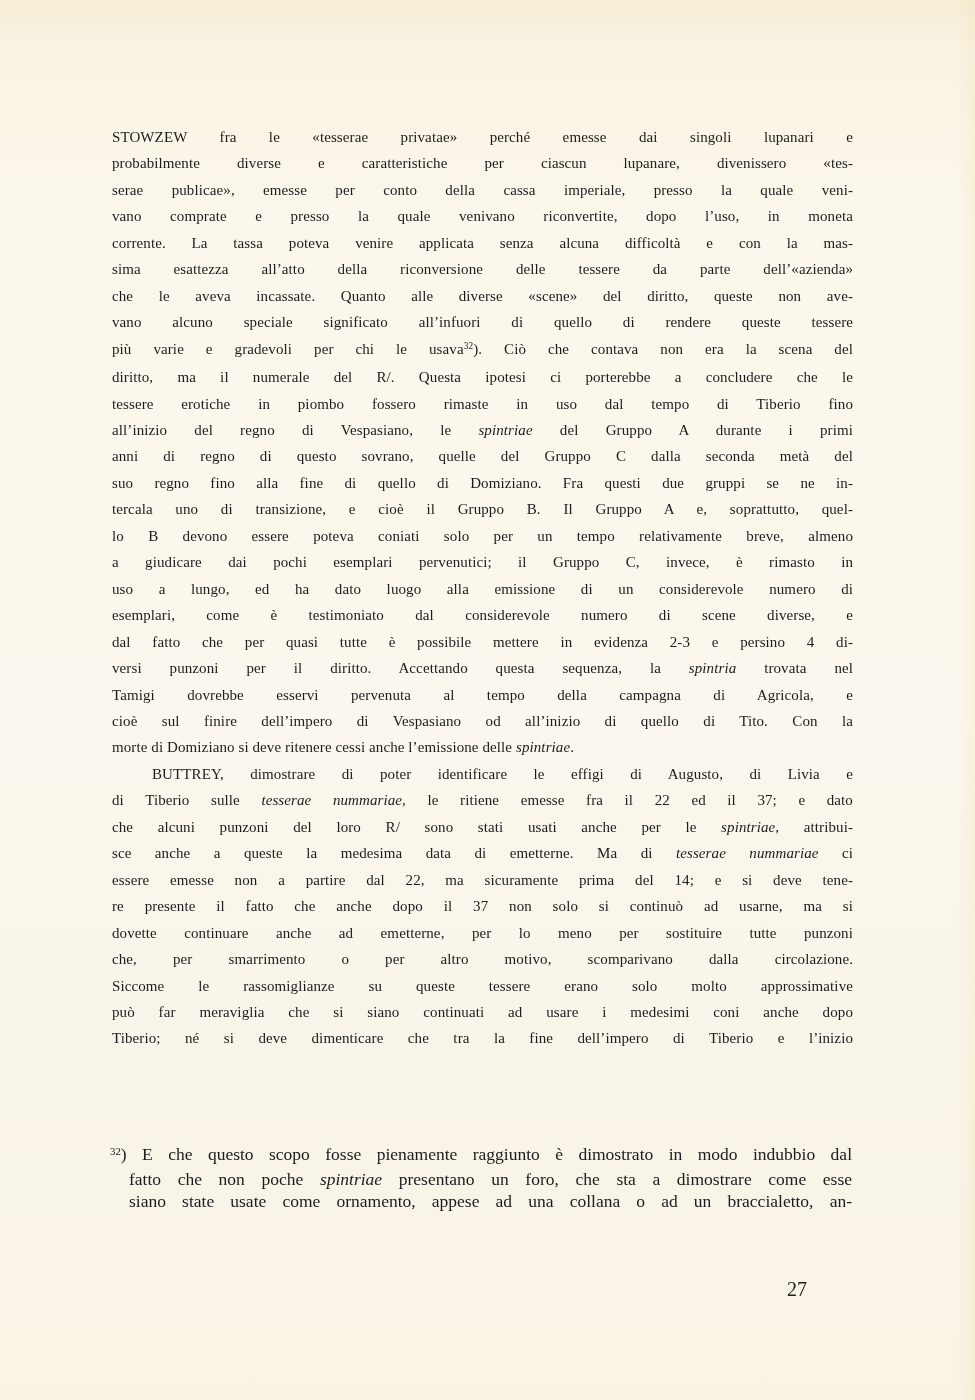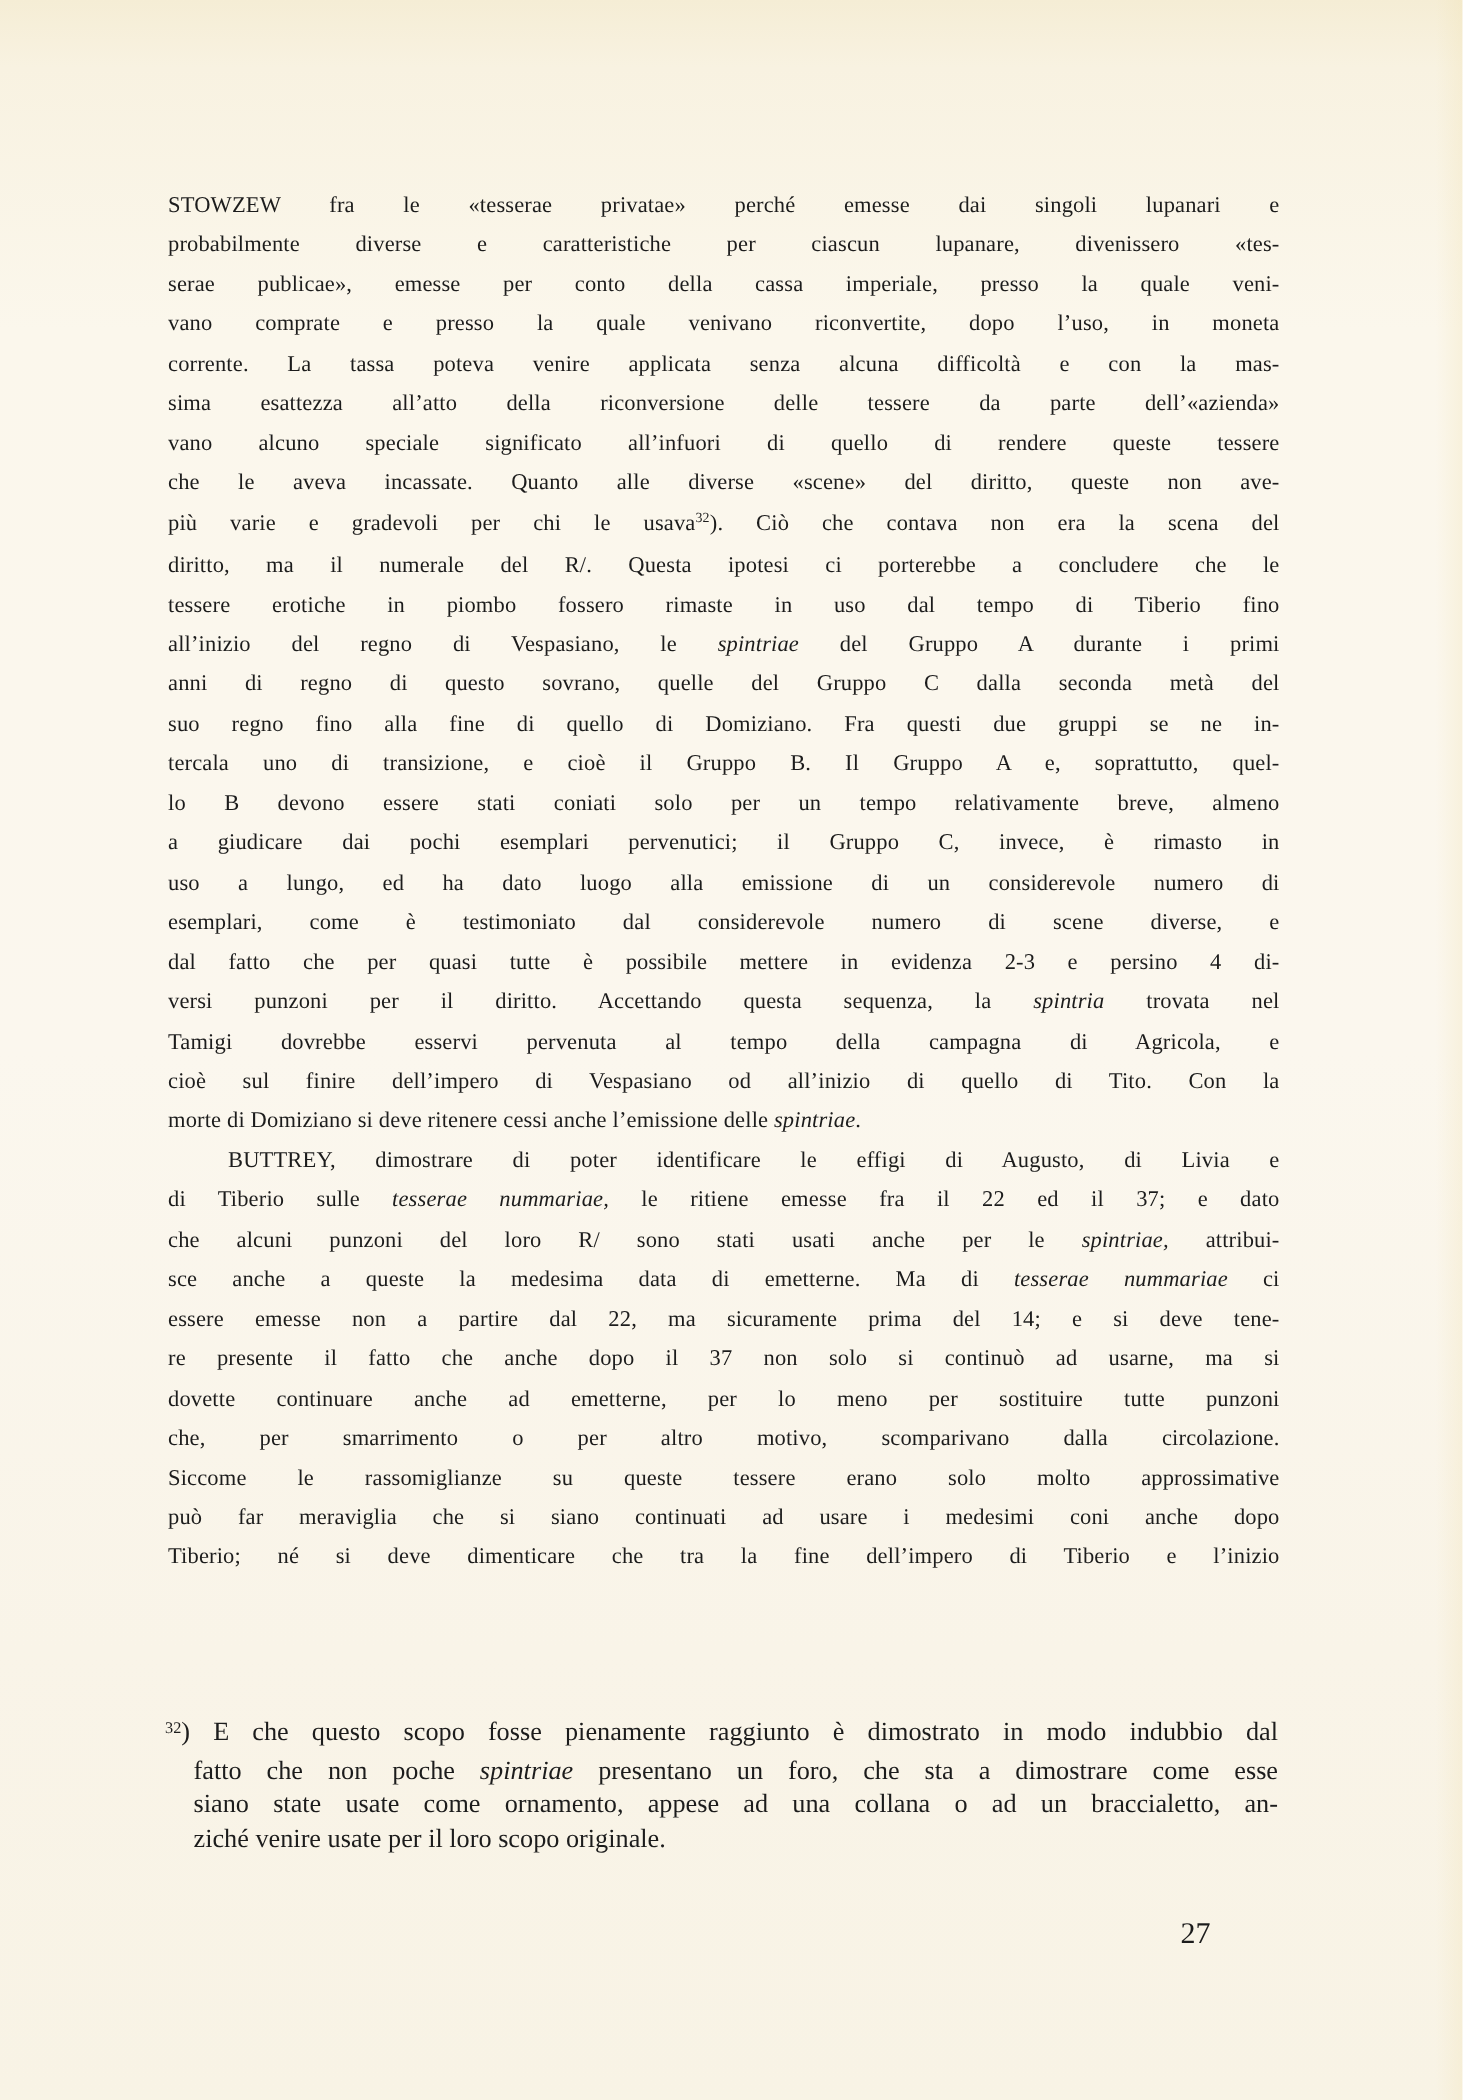--- a/index.html
+++ b/index.html
@@ -66,30 +66,30 @@
 <body>
 
 <div class="page" style="color: rgb(28, 28, 28);">
   <div class="main-text">
       <div class="line"><span>STOWZEW fra le «tesserae privatae» perché emesse dai singoli lupanari e</span></div>
       <div class="line"><span>probabilmente diverse e caratteristiche per ciascun lupanare, divenissero «tes-</span></div>
       <div class="line"><span>serae publicae», emesse per conto della cassa imperiale, presso la quale veni-</span></div>
       <div class="line"><span>vano comprate e presso la quale venivano riconvertite, dopo l’uso, in moneta</span></div>
       <div class="line"><span>corrente. La tassa poteva venire applicata senza alcuna difficoltà e con la mas-</span></div>
       <div class="line"><span>sima esattezza all’atto della riconversione delle tessere da parte dell’«azienda»</span></div>
+      <div class="line"><span>che le aveva incassate. Quanto alle diverse «scene» del diritto, queste non ave-</span></div>
       <div class="line"><span>vano alcuno speciale significato all’infuori di quello di rendere queste tessere</span></div>
-      <div class="line"><span>che le aveva incassate. Quanto alle diverse «scene» del diritto, queste non ave-</span></div>
       <div class="line"><span>più varie e gradevoli per chi le usava</span><sup>32</sup><span>). Ciò che contava non era la scena del</span></div>
       <div class="line"><span>diritto, ma il numerale del R/. Questa ipotesi ci porterebbe a concludere che le</span></div>
       <div class="line"><span>tessere erotiche in piombo fossero rimaste in uso dal tempo di Tiberio fino</span></div>
       <div class="line"><span>all’inizio del regno di Vespasiano, le </span><span class="it">spintriae</span><span> del Gruppo A durante i primi</span></div>
       <div class="line"><span>anni di regno di questo sovrano, quelle del Gruppo C dalla seconda metà del</span></div>
       <div class="line"><span>suo regno fino alla fine di quello di Domiziano. Fra questi due gruppi se ne in-</span></div>
       <div class="line"><span>tercala uno di transizione, e cioè il Gruppo B. Il Gruppo A e, soprattutto, quel-</span></div>
-      <div class="line"><span>lo B devono essere stati coniati solo per un tempo relativamente breve, almeno</span></div>
+      <div class="line"><span>lo B devono essere poteva coniati solo per un tempo relativamente breve, almeno</span></div>
       <div class="line"><span>a giudicare dai pochi esemplari pervenutici; il Gruppo C, invece, è rimasto in</span></div>
       <div class="line"><span>uso a lungo, ed ha dato luogo alla emissione di un considerevole numero di</span></div>
       <div class="line"><span>esemplari, come è testimoniato dal considerevole numero di scene diverse, e</span></div>
       <div class="line"><span>dal fatto che per quasi tutte è possibile mettere in evidenza 2-3 e persino 4 di-</span></div>
       <div class="line"><span>versi punzoni per il diritto. Accettando questa sequenza, la </span><span class="it">spintria</span><span> trovata nel</span></div>
       <div class="line"><span>Tamigi dovrebbe esservi pervenuta al tempo della campagna di Agricola, e</span></div>
       <div class="line"><span>cioè sul finire dell’impero di Vespasiano od all’inizio di quello di Tito. Con la</span></div>
       <div class="line last"><span>morte di Domiziano si deve ritenere cessi anche l’emissione delle </span><span class="it">spintriae</span><span>.</span></div>
       <div class="line ind"><span>BUTTREY, dimostrare di poter identificare le effigi di Augusto, di Livia e</span></div>
       <div class="line"><span>di Tiberio sulle </span><span class="it">tesserae nummariae,</span><span> le ritiene emesse fra il 22 ed il 37; e dato</span></div>
@@ -101,17 +101,16 @@
       <div class="line"><span>che, per smarrimento o per altro motivo, scomparivano dalla circolazione.</span></div>
       <div class="line"><span>Siccome le rassomiglianze su queste tessere erano solo molto approssimative</span></div>
       <div class="line"><span>può far meraviglia che si siano continuati ad usare i medesimi coni anche dopo</span></div>
       <div class="line"><span>Tiberio; né si deve dimenticare che tra la fine dell’impero di Tiberio e l’inizio</span></div>
     </div>
 
   <div class="footnote">
       <div class="line"><sup>32</sup><span>) E che questo scopo fosse pienamente raggiunto è dimostrato in modo indubbio dal</span></div>
       <div class="line cont"><span>fatto che non poche </span><span class="it">spintriae</span><span> presentano un foro, che sta a dimostrare come esse</span></div>
       <div class="line cont"><span>siano state usate come ornamento, appese ad una collana o ad un braccialetto, an-</span></div>
-      <div class="line cont last"><span>ziché venire usate per il loro scopo originale.</span></div>
     </div>
 
   <div class="page-number">27</div>
 </div>
 
 </body></html>

